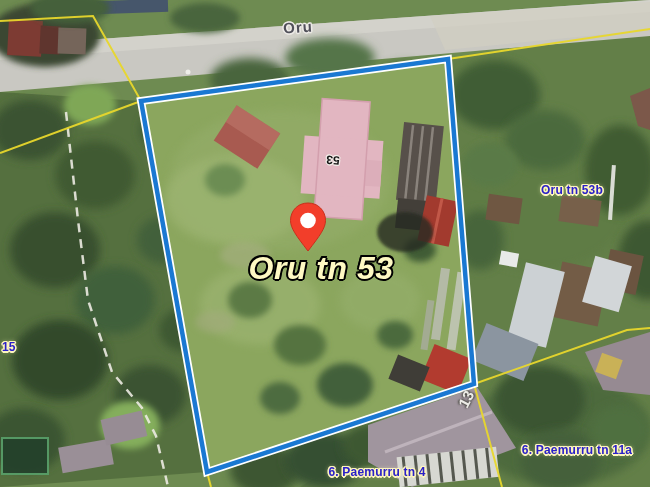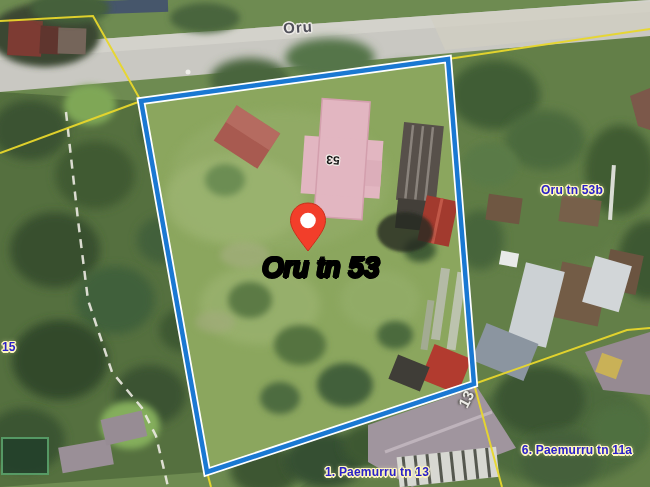--- a/index.html
+++ b/index.html
@@ -18,21 +18,21 @@
       0 0 5px #fdf5bd;
   }
   .lbl-street{
     color:#50505a;font-size:15px;font-weight:bold;letter-spacing:1px;
     transform:translate(-50%,-50%) rotate(-4deg);
     text-shadow:
       -1.5px 0 0 #eceae6, 1.5px 0 0 #eceae6, 0 -1.5px 0 #eceae6, 0 1.5px 0 #eceae6,
       -1px -1px 0 #eceae6, 1px 1px 0 #eceae6, 1px -1px 0 #eceae6, -1px 1px 0 #eceae6;
   }
   .lbl-parcel{
-    color:#000000;font-size:27px;font-weight:normal;font-style:italic;letter-spacing:.5px;
+    color:#fef9c3;font-size:32px;font-weight:bold;font-style:italic;letter-spacing:.5px;
     text-shadow:
       -2px 0 0 #000, 2px 0 0 #000, 0 -2px 0 #000, 0 2px 0 #000,
       -1.5px -1.5px 0 #000, 1.5px 1.5px 0 #000, 1.5px -1.5px 0 #000, -1.5px 1.5px 0 #000;
   }
   .lbl-roofnum{
     color:#161616;font-size:12px;font-weight:bold;
     transform:translate(-50%,-50%) rotate(184deg);
     text-shadow:
       -1.2px 0 0 #f2ece8, 1.2px 0 0 #f2ece8, 0 -1.2px 0 #f2ece8, 0 1.2px 0 #f2ece8,
       -1px -1px 0 #f2ece8, 1px 1px 0 #f2ece8;
@@ -216,21 +216,21 @@
   </svg>
 
   <span class="lbl lbl-street" style="left:298px;top:27px;">Oru</span>
 
   <span class="lbl lbl-roofnum" style="left:333px;top:160px;">53</span>
 
   <span class="lbl lbl-cornernum" style="left:466px;top:399px;">13</span>
 
   <span class="lbl lbl-blue" style="left:572px;top:190px;">Oru tn 53b</span>
 
-  <span class="lbl lbl-blue" style="left:377px;top:472px;">1. Paemurru tn 13</span>
+  <span class="lbl lbl-blue" style="left:377px;top:472px;">6. Paemurru tn 4</span>
 
   <span class="lbl lbl-blue" style="left:577px;top:437px;margin-top:13px;">6. Paemurru tn 11a</span>
 
   <span class="lbl lbl-blue lbl-west" style="left:2px;top:347px;">15</span>
 
   <svg class="pin" viewBox="0 0 40 56">
     <path d="M20 2 C10 2 2.5 9.5 2.5 19.5 C2.5 27 8 34.5 20 50 C32 34.5 37.5 27 37.5 19.5 C37.5 9.5 30 2 20 2 Z" fill="#f23e2a" stroke="#c8301c" stroke-width="1"></path>
     <circle cx="20" cy="19.5" r="7.8" fill="#ffffff"></circle>
   </svg>
 

